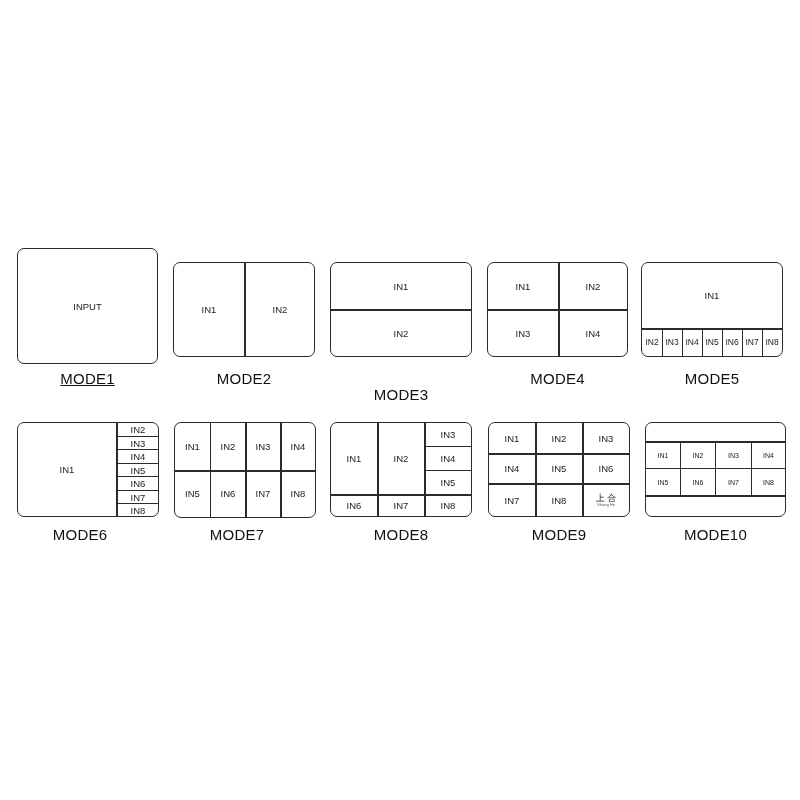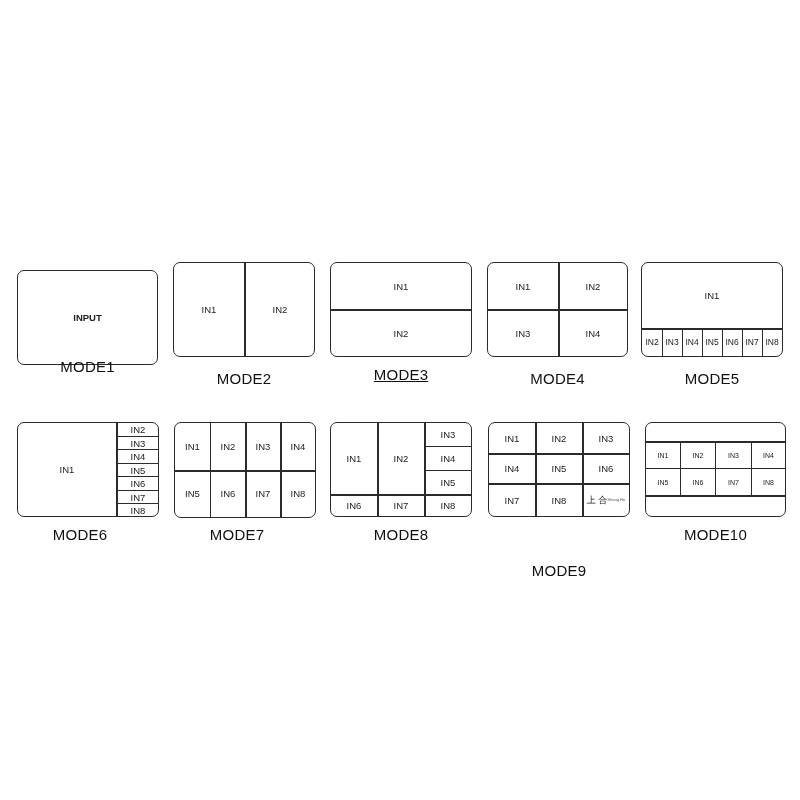--- a/index.html
+++ b/index.html
@@ -2,50 +2,50 @@
 <html><head>
 <meta charset="utf-8">
 <style>
   html, body { margin:0; padding:0; background:#ffffff; }
   body { width:800px; height:800px; position:relative; overflow:hidden; font-family:"Liberation Sans", sans-serif; color:#1a1a1a; }
   .mode { position:absolute; }
   .screen { position:absolute; border:1.6px solid #2b2b2b; border-radius:7px; box-sizing:border-box; overflow:hidden; background:#fff; }
   .cell { position:absolute; box-sizing:border-box; display:flex; align-items:center; justify-content:center; font-size:9.5px; color:#222; }
   .ln { position:absolute; background:#2b2b2b; }
   .caption { position:absolute; font-size:15px; text-align:center; color:#111; letter-spacing:0.2px; }
-  .logo { display:flex; flex-direction:row; align-items:center; line-height:1;text-align:right; }
+  .logo { display:flex; flex-direction:column; align-items:center; line-height:1;text-align:right; }
   .logo .cn { font-size:9px; }
   .logo .py { font-size:4px; color:#555; }
 </style>
 </head>
 <body>
 
 <div class="mode">
-  <div class="screen" style="left:17px;top:270px;width:141px;height:95px;font-weight:bold;">
+  <div class="screen" style="left:17px;top:248px;width:141px;height:116px;">
     <div class="cell" style="left:0;top:0;width:100%;height:100%;">INPUT</div>
   </div>
-  <div class="caption" style="left:17px;top:358px;width:141px;">MODE1</div>
+  <div class="caption" style="left:17px;top:370px;width:141px;text-decoration:underline;">MODE1</div>
 </div>
 
 <div class="mode">
   <div class="screen" style="left:173px;top:262px;width:142px;height:95px;">
     <div class="ln" style="left:70px;top:0;width:1.6px;height:100%;"></div>
     <div class="cell" style="left:0;top:0;width:70px;height:92px;">IN1</div>
     <div class="cell" style="left:71px;top:0;width:70px;height:92px;">IN2</div>
   </div>
   <div class="caption" style="left:173px;top:370px;width:142px;">MODE2</div>
 </div>
 
 <div class="mode">
   <div class="screen" style="left:330px;top:262px;width:142px;height:95px;">
     <div class="ln" style="left:0;top:46px;width:100%;height:1.6px;"></div>
     <div class="cell" style="left:0;top:0;width:100%;height:46px;">IN1</div>
     <div class="cell" style="left:0;top:48px;width:100%;height:44px;">IN2</div>
   </div>
-  <div class="caption" style="left:330px;top:366px;width:142px;text-decoration:underline;">MODE3</div>
+  <div class="caption" style="left:330px;top:386px;width:142px;">MODE3</div>
 </div>
 
 <div class="mode">
   <div class="screen" style="left:487px;top:262px;width:141px;height:95px;">
     <div class="ln" style="left:70px;top:0;width:1.6px;height:100%;"></div>
     <div class="ln" style="left:0;top:46px;width:100%;height:1.6px;"></div>
     <div class="cell" style="left:0;top:0;width:70px;height:46px;">IN1</div>
     <div class="cell" style="left:71px;top:0;width:68px;height:46px;">IN2</div>
     <div class="cell" style="left:0;top:48px;width:70px;height:44px;">IN3</div>
     <div class="cell" style="left:71px;top:48px;width:68px;height:44px;">IN4</div>
@@ -146,21 +146,21 @@
     <div class="cell" style="left:94px;top:31px;width:46px;height:29px;">IN6</div>
     <div class="cell" style="left:0;top:62px;width:46px;height:30px;">IN7</div>
     <div class="cell" style="left:47px;top:62px;width:46px;height:30px;">IN8</div>
     <div class="cell" style="left:94px;top:62px;width:46px;height:30px;">
       <div class="logo">
         <span class="cn">上 合</span>
         <span class="py">Shang He</span>
       </div>
     </div>
   </div>
-  <div class="caption" style="left:488px;top:526px;width:142px;margin-top:36px;">MODE9</div>
+  <div class="caption" style="left:488px;top:526px;width:142px;">MODE9</div>
 </div>
 
 <div class="mode">
   <div class="screen" style="left:645px;top:422px;width:141px;height:95px;">
     <div class="ln" style="left:0;top:18px;width:100%;height:1.6px;"></div>
     <div class="ln" style="left:0;top:45px;width:100%;height:1.4px;"></div>
     <div class="ln" style="left:0;top:72px;width:100%;height:1.6px;"></div>
     <div class="ln" style="left:34px;top:18px;width:1.4px;height:55px;"></div>
     <div class="ln" style="left:69px;top:18px;width:1.4px;height:55px;"></div>
     <div class="ln" style="left:105px;top:18px;width:1.4px;height:55px;"></div>

